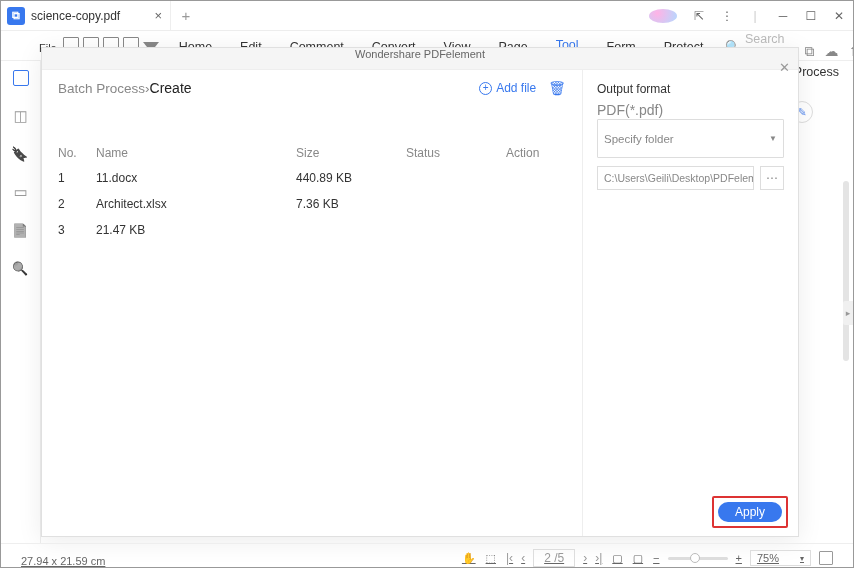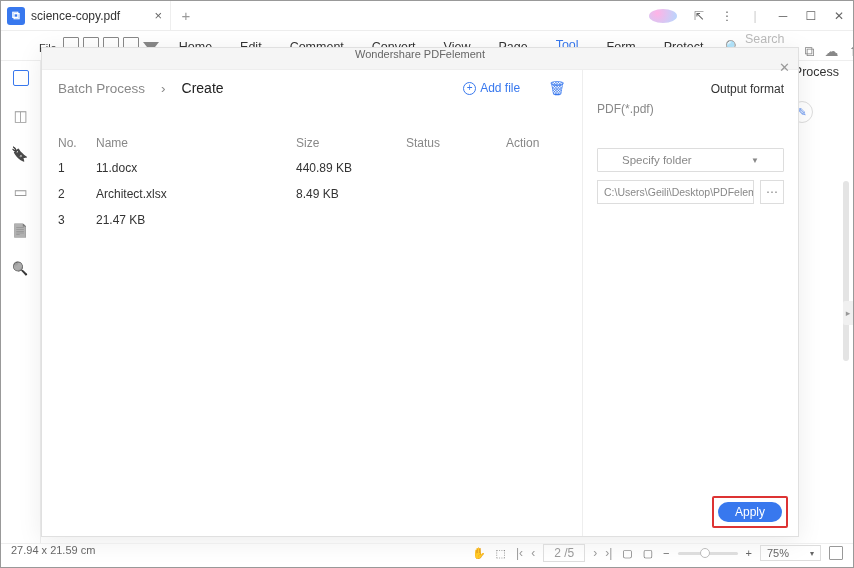--- a/index.html
+++ b/index.html
@@ -49,42 +49,42 @@
 
 
 .modal { position: absolute; left: 40px; top: 46px; right: 54px; bottom: 30px; background: #fff; border: 1px solid #e0e0e0; box-shadow: 0 4px 24px rgba(0,0,0,0.08); display: flex; flex-direction: column; }
 .modal-hd { height: 22px; background: #f5f5f5; display: flex; align-items: center; padding: 0 8px; font-size: 11px; color: #666; border-bottom: 1px solid #eee; flex-direction: column; }
 .modal-hd .x { margin-left: auto; color: #999; font-size: 13px; }
 
 .modal-body { flex: 1; display: flex; }
 .left-pane { flex: 1; padding: 10px 16px; display: flex; flex-direction: column; }
 .right-pane { width: 216px; border-left: 1px solid #eee; padding: 12px 14px; font-size: 12px; }
 
-.crumb { font-size: 13.5px; color: #888; display: flex; align-items: center; gap: 16px; }
+.crumb { font-size: 13.5px; color: #888; display: flex; align-items: center; gap: 0; margin-bottom: 10px; }
 .crumb .cur { color: #222; font-weight: 500; font-size: 14px; }
 .crumb .addf { margin-left: auto; color: #3878ee; font-size: 12px; display: flex; align-items: center; gap: 4px; }
 .crumb .addf .plus { border: 1.3px solid #3878ee; border-radius: 50%; width: 13px; height: 13px; display: inline-flex; align-items: center; justify-content: center; font-size: 10px; line-height: 1; }
 .crumb .del { color: #3878ee; margin-left: 12px; font-size: 14px; }
 
 .tbl { width: 100%; font-size: 12px; color: #444; margin-top: 36px; }
 .tbl-head { display: grid; grid-template-columns: 38px 1fr 110px 100px 60px; padding: 4px 0; color: #888; border-bottom: 1px solid transparent; }
 .tbl-row { display: grid; grid-template-columns: 38px 1fr 110px 100px 60px; padding: 6px 0; color: #333; }
 
-.rp-label { font-size: 12px; color: #333; margin-bottom: 6px; font-weight: 500; text-align: right; }
-.rp-text { font-size: 12px; color: #888; margin-bottom: 32px; }
-.rp-select { border: 1px solid #ddd; height: 24px; font-size: 11.5px; color: #888; padding: 0 24px; display: flex; align-items: center; justify-content: space-between; margin-bottom: 8px; border-radius: 1px; }
+.rp-label { font-size: 12px; color: #333; margin-bottom: 6px; font-weight: 500; }
+.rp-text { font-size: 14px; color: #888; margin-bottom: 1px; }
+.rp-select { border: 1px solid #ddd; height: 39px; font-size: 11.5px; color: #888; padding: 0 6px; display: flex; align-items: center; justify-content: space-between; margin-bottom: 8px; border-radius: 1px; }
 .rp-pathrow { display: flex; gap: 6px; }
 .rp-path { border: 1px solid #ddd; height: 24px; font-size: 10.5px; color: #888; padding: 0 6px; flex: 1; overflow: hidden; white-space: nowrap; display: flex; align-items: center; }
 .rp-more { border: 1px solid #ddd; width: 24px; height: 24px; display: flex; align-items: center; justify-content: center; color: #888; font-size: 12px; }
 
 .apply-wrap { position: absolute; right: 10px; bottom: 8px; border: 2.5px solid #d33; padding: 4px; border-radius: 2px; }
 .apply-btn { background: #3878ee; color: #fff; border: none; border-radius: 14px; width: 64px; height: 20px; font-size: 12px; cursor: pointer; }
 
 
-.statusbar { position: absolute; left: 0; right: 0; bottom: 0; height: 24px; border-top: 1px solid #eee; display: flex; align-items: flex-start; font-size: 11px; color: #666; padding: 0 10px; gap: 8px; }
+.statusbar { position: absolute; left: 0; right: 0; bottom: 0; height: 24px; border-top: 1px solid #eee; display: flex; align-items: flex-end; font-size: 11px; color: #666; padding: 0 20px; gap: 8px; text-decoration: underline; }
 .statusbar .mid { margin-left: auto; display: flex; align-items: center; gap: 10px; }
 .pg-nav { display: flex; align-items: center; gap: 8px; }
 .pg-nav span { color: #999; cursor: pointer; font-size: 12px; }
 .pg-box { border: 1px solid #ddd; padding: 1px 10px; font-size: 11px; color: #555; }
 .zoom { display: flex; align-items: center; gap: 8px; }
 .slider { width: 60px; height: 3px; background: #ddd; position: relative; border-radius: 2px; }
 .slider .knob { position: absolute; left: 38%; top: -4px; width: 10px; height: 10px; background: #fff; border: 1px solid #bbb; border-radius: 50%; }
 .zoom-box { border: 1px solid #ddd; padding: 1px 6px; font-size: 11px; display: flex; align-items: center; gap: 21px; }
 .fit-ic { width: 14px; height: 14px; border: 1.3px solid #999; border-radius: 1px; }
 </style>
@@ -182,21 +182,21 @@
         <div class="tbl-row">
           <span>1</span>
           <span>11.docx</span>
           <span>440.89 KB</span>
           <span></span>
           <span></span>
         </div>
         <div class="tbl-row">
           <span>2</span>
           <span>Architect.xlsx</span>
-          <span>8.49 KB</span>
+          <span>7.36 KB</span>
           <span></span>
           <span></span>
         </div>
         <div class="tbl-row">
           <span>3</span>
           <span>21.47 KB</span>
           <span></span>
           <span></span>
         </div>
       </div>

